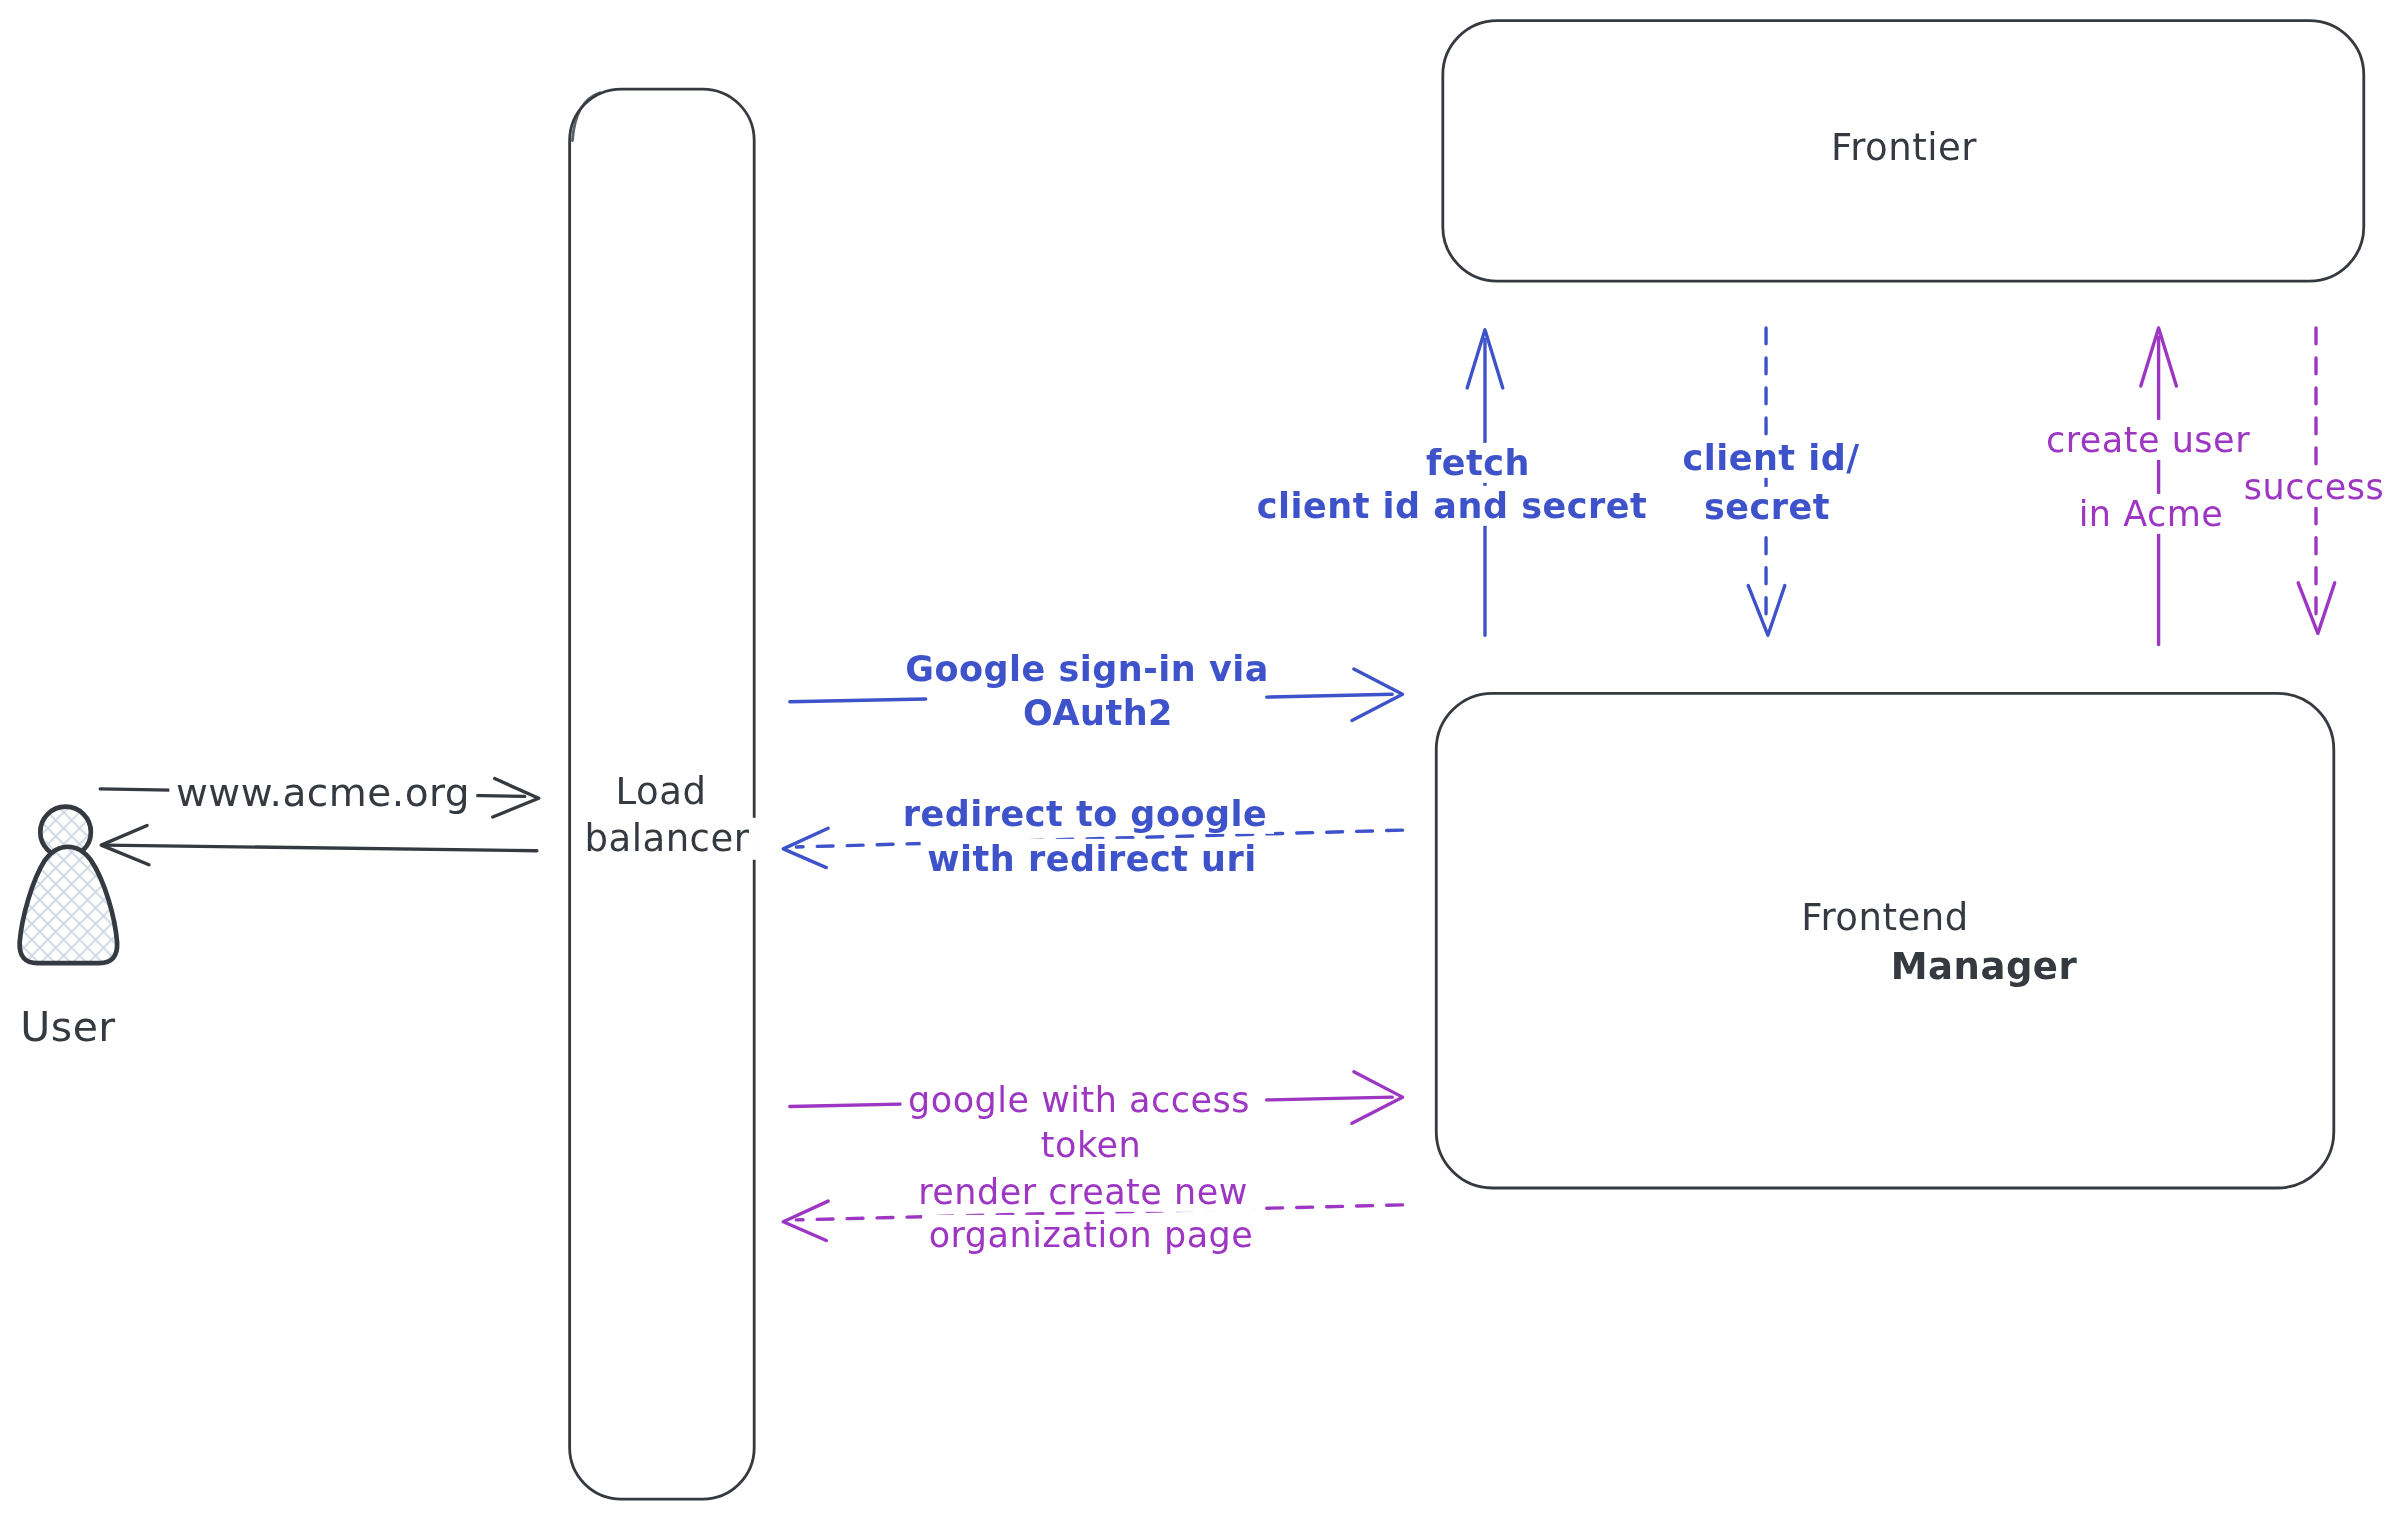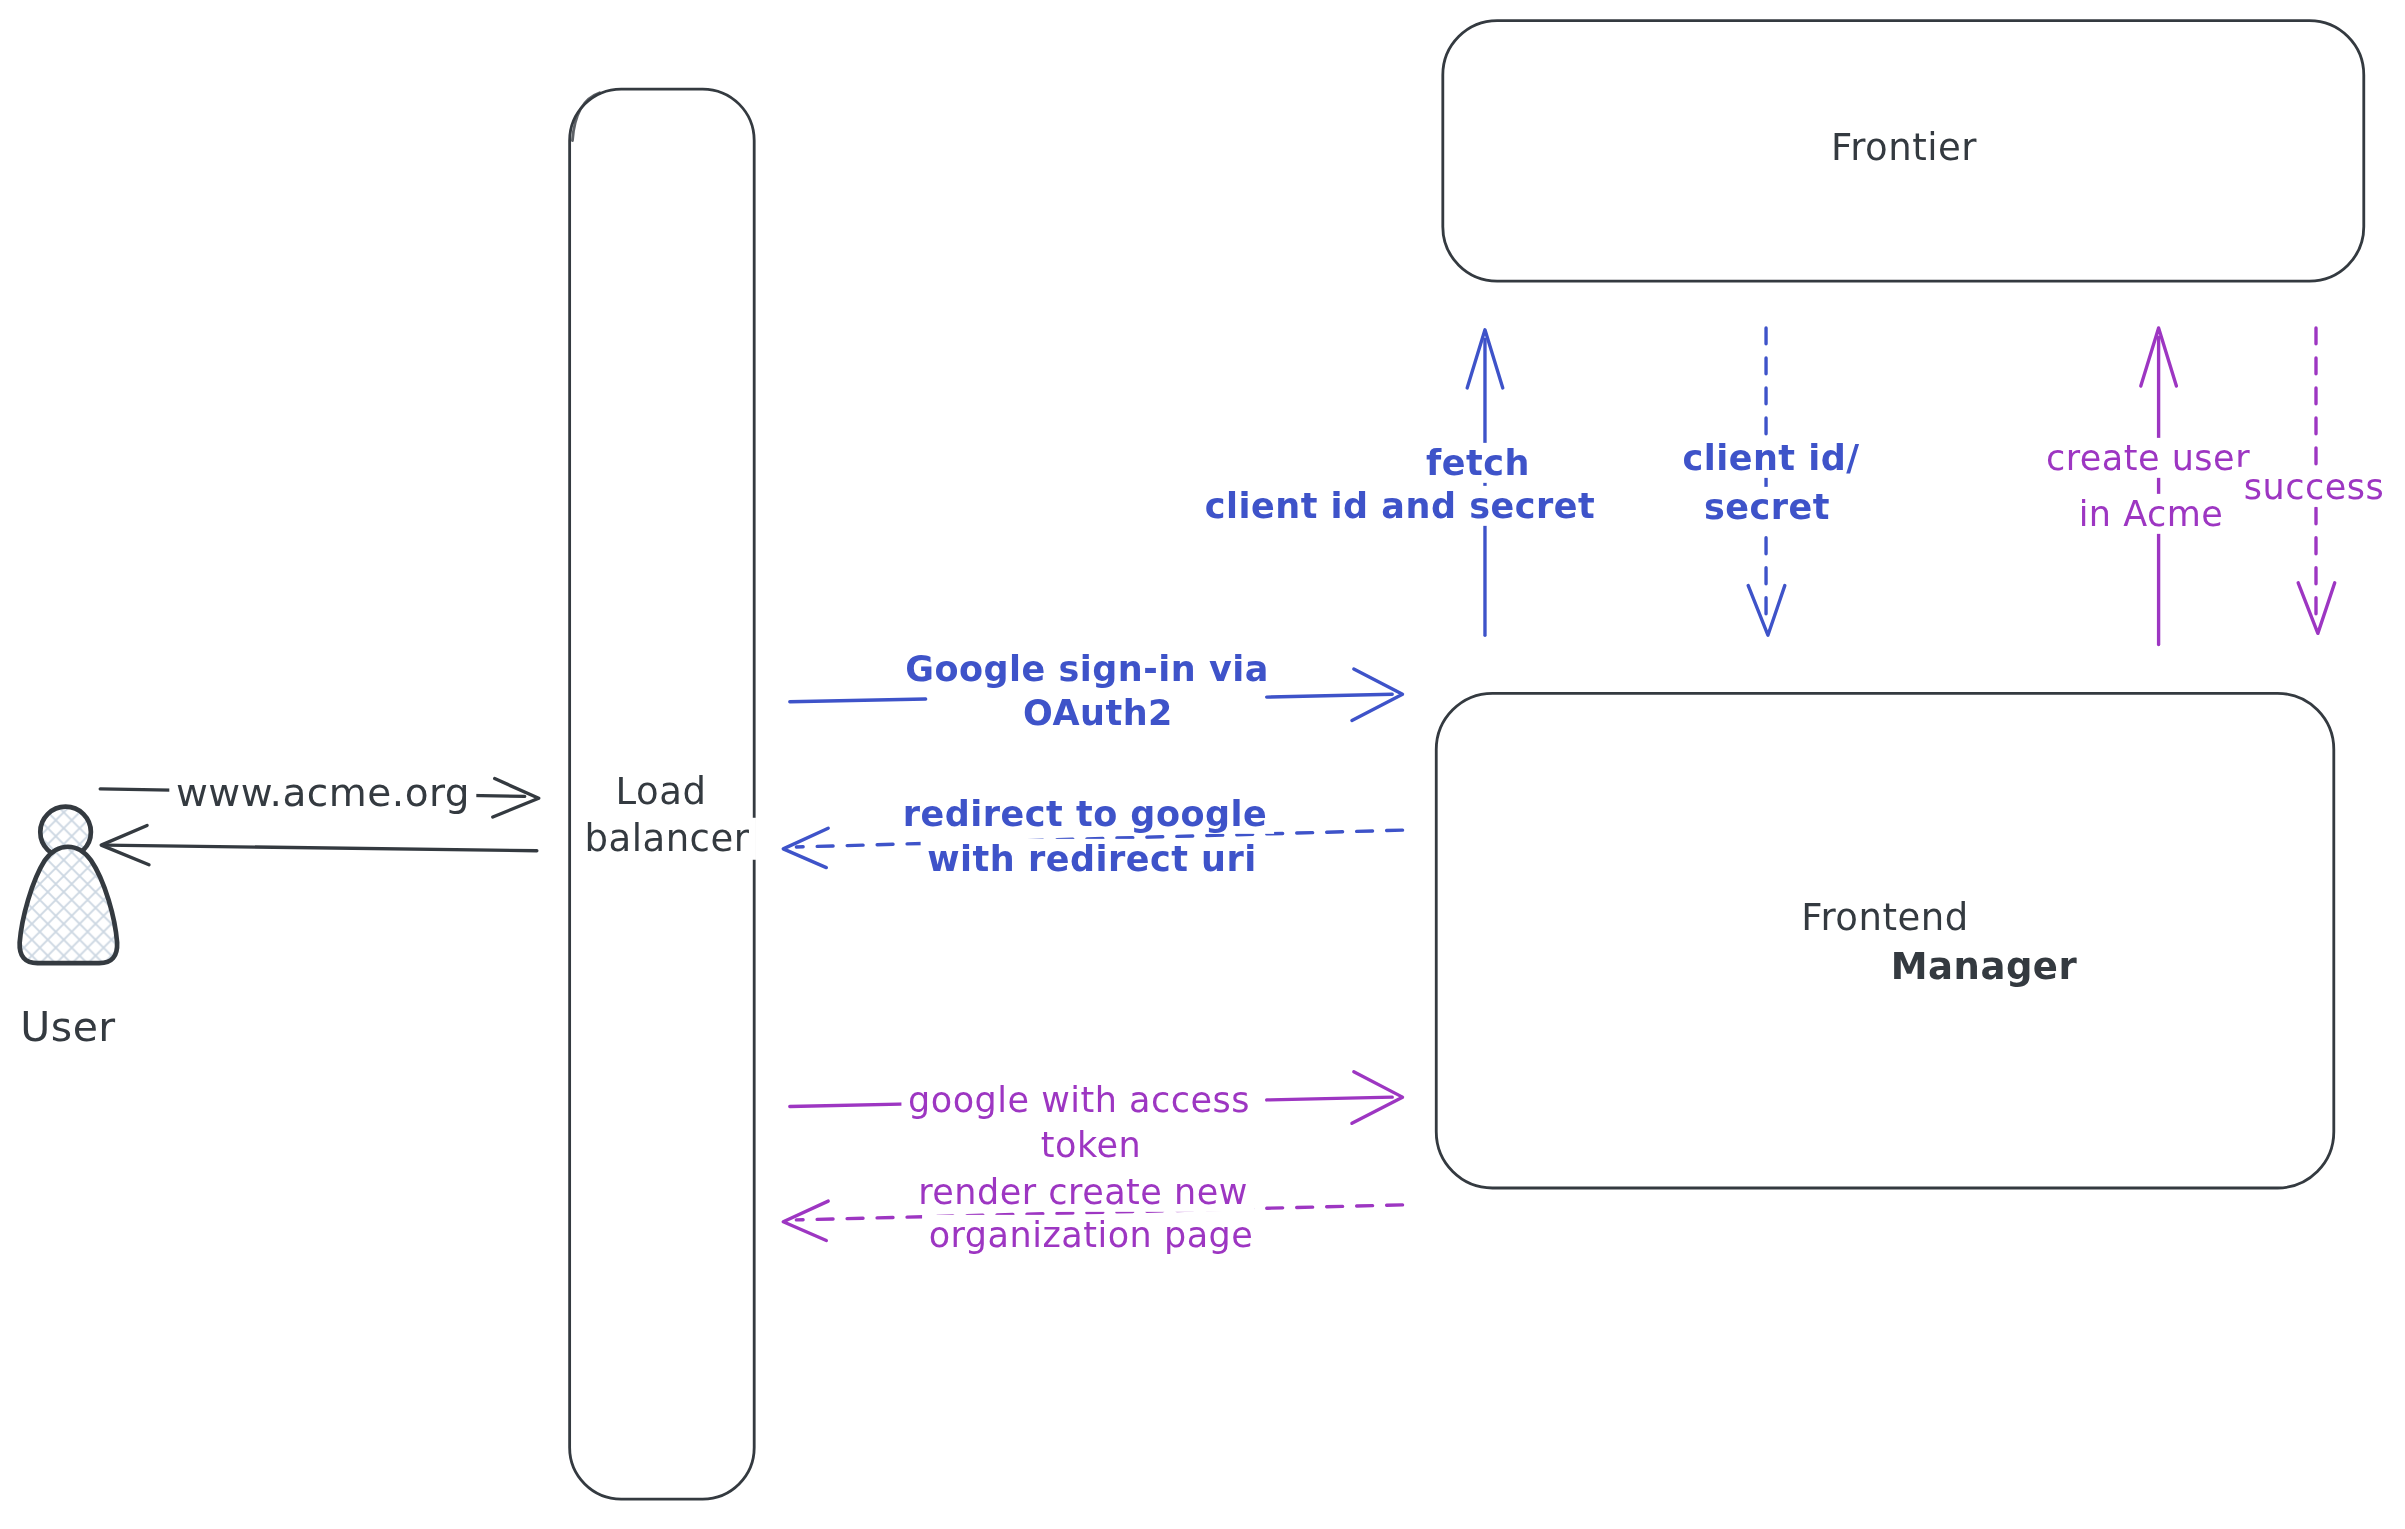--- a/index.html
+++ b/index.html
@@ -136,24 +136,24 @@
   <div class="lbl t-blue" style="left:1085px; top:814px;">redirect to google</div>
   <div class="lbl t-blue" style="left:1092px; top:859px;">with redirect uri</div>
 
   <div class="lbl t-purple" style="left:1079px; top:1100px;">google with access</div>
   <div class="lbl t-purple" style="left:1091px; top:1145px;">token</div>
 
   <div class="lbl t-purple" style="left:1083px; top:1192px;">render create new</div>
   <div class="lbl t-purple" style="left:1091px; top:1235px;">organization page</div>
 
   <div class="lbl t-blue" style="left:1478px; top:463px;">fetch</div>
-  <div class="lbl t-blue" style="left:1400px; top:506px;">client id and secret</div>
+  <div class="lbl t-blue" style="left:1452px; top:506px;">client id and secret</div>
 
   <div class="lbl t-blue" style="left:1771px; top:458px;">client id/</div>
   <div class="lbl t-blue" style="left:1767px; top:507px;text-align:center;">secret</div>
 
-  <div class="lbl t-purple" style="left:2148px; top:458px;">create user</div>
+  <div class="lbl t-purple" style="left:2148px; top:440px;">create user</div>
   <div class="lbl t-purple" style="left:2151px; top:514px;">in Acme</div>
 
   <div class="lbl t-purple" style="left:2314px; top:487px;">success</div>
 
 </div>
 
 
 </body></html>

